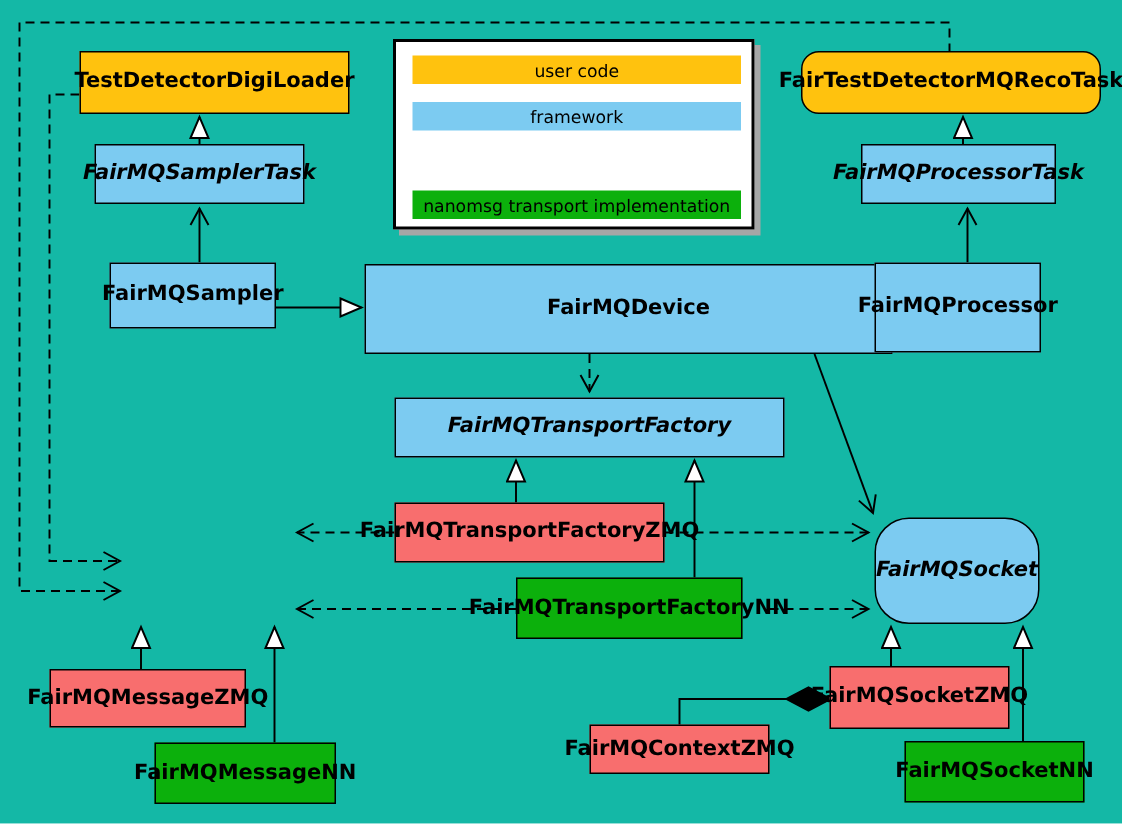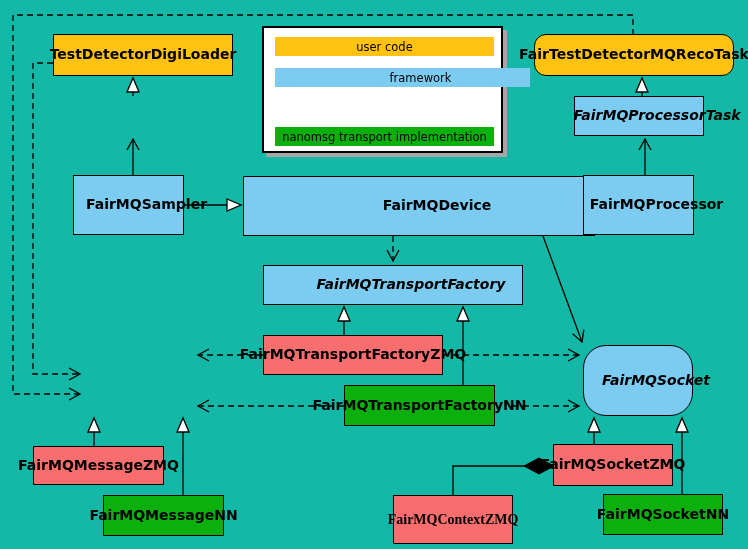--- a/index.html
+++ b/index.html
@@ -13,21 +13,21 @@
   #edges{position:absolute;left:0;top:0;z-index:0;}
   .node{
     position:absolute;z-index:1;
     display:flex;align-items:center;justify-content:center;
     border:1.5px solid #000;box-sizing:border-box;
     font-weight:bold;font-size:14px;color:#000;
     text-align:center;white-space:nowrap;line-height:1.1;
   }
   .abstract{font-style:italic;}
   .user{background:var(--user,#FFC20E);}
-  .framework{background:var(--framework,#7CCBF1);padding-left:36px;}
+  .framework{background:var(--framework,#7CCBF1);}
   .zeromq{background:var(--zeromq,#F86E6E);}
   .nanomsg{background:var(--nanomsg,#0CB00C);}
   .legend{
     position:absolute;z-index:1;
     left:262px;top:26px;width:241px;height:127px;
     background:#fff;border:2px solid #000;box-sizing:border-box;
     box-shadow:4px 4px 0 #a6a6a6;
   }
   .legend-bar{
     position:absolute;left:11px;width:219px;height:19px;
@@ -79,32 +79,33 @@
 
   <div class="legend">
     <div class="legend-bar user" style="top:9px;">user code</div>
     <div class="legend-bar framework" style="top:40px;">framework</div>
     <div class="legend-bar nanomsg" style="top:99px;">nanomsg transport implementation</div>
   </div>
 
   <div class="node user" style="left:53px;top:34px;width:180px;height:42px;">TestDetectorDigiLoader</div>
   <div class="node user" style="left:534px;top:34px;width:200px;height:42px;border-radius:12px;">FairTestDetectorMQRecoTask</div>
 
+  <div class="node framework abstract" style="left:63px;top:96px;width:140px;height:40px;">FairMQSamplerTask</div>
   <div class="node framework abstract" style="left:574px;top:96px;width:130px;height:40px;">FairMQProcessorTask</div>
 
-  <div class="node framework" style="left:73px;top:175px;width:111px;height:60px;">FairMQSampler</div>
+  <div class="node framework" style="left:73px;top:175px;width:111px;height:44px;">FairMQSampler</div>
   <div class="node framework" style="left:243px;top:176px;width:352px;height:60px;">FairMQDevice</div>
   <div class="node framework" style="left:583px;top:175px;width:111px;height:60px;">FairMQProcessor</div>
 
   <div class="node framework abstract" style="left:263px;top:265px;width:260px;height:40px;">FairMQTransportFactory</div>
   <div class="node zeromq" style="left:263px;top:335px;width:180px;height:40px;">FairMQTransportFactoryZMQ</div>
   <div class="node nanomsg" style="left:344px;top:385px;width:151px;height:41px;">FairMQTransportFactoryNN</div>
 
   <div class="node framework abstract" style="left:583px;top:345px;width:110px;height:71px;border-radius:23px;">FairMQSocket</div>
 
   <div class="node zeromq" style="left:33px;top:446px;width:131px;height:39px;">FairMQMessageZMQ</div>
   <div class="node nanomsg" style="left:103px;top:495px;width:121px;height:41px;">FairMQMessageNN</div>
 
   <div class="node zeromq" style="left:553px;top:444px;width:120px;height:42px;">FairMQSocketZMQ</div>
-  <div class="node zeromq" style="left:393px;top:495px;width:120px;height:49px;font-family:Liberation Serif, serif;">FairMQContextZMQ</div>
+  <div class="node zeromq" style="left:393px;top:483px;width:120px;height:33px;">FairMQContextZMQ</div>
   <div class="node nanomsg" style="left:603px;top:494px;width:120px;height:41px;">FairMQSocketNN</div>
 
 </div>
 
 </body></html>

